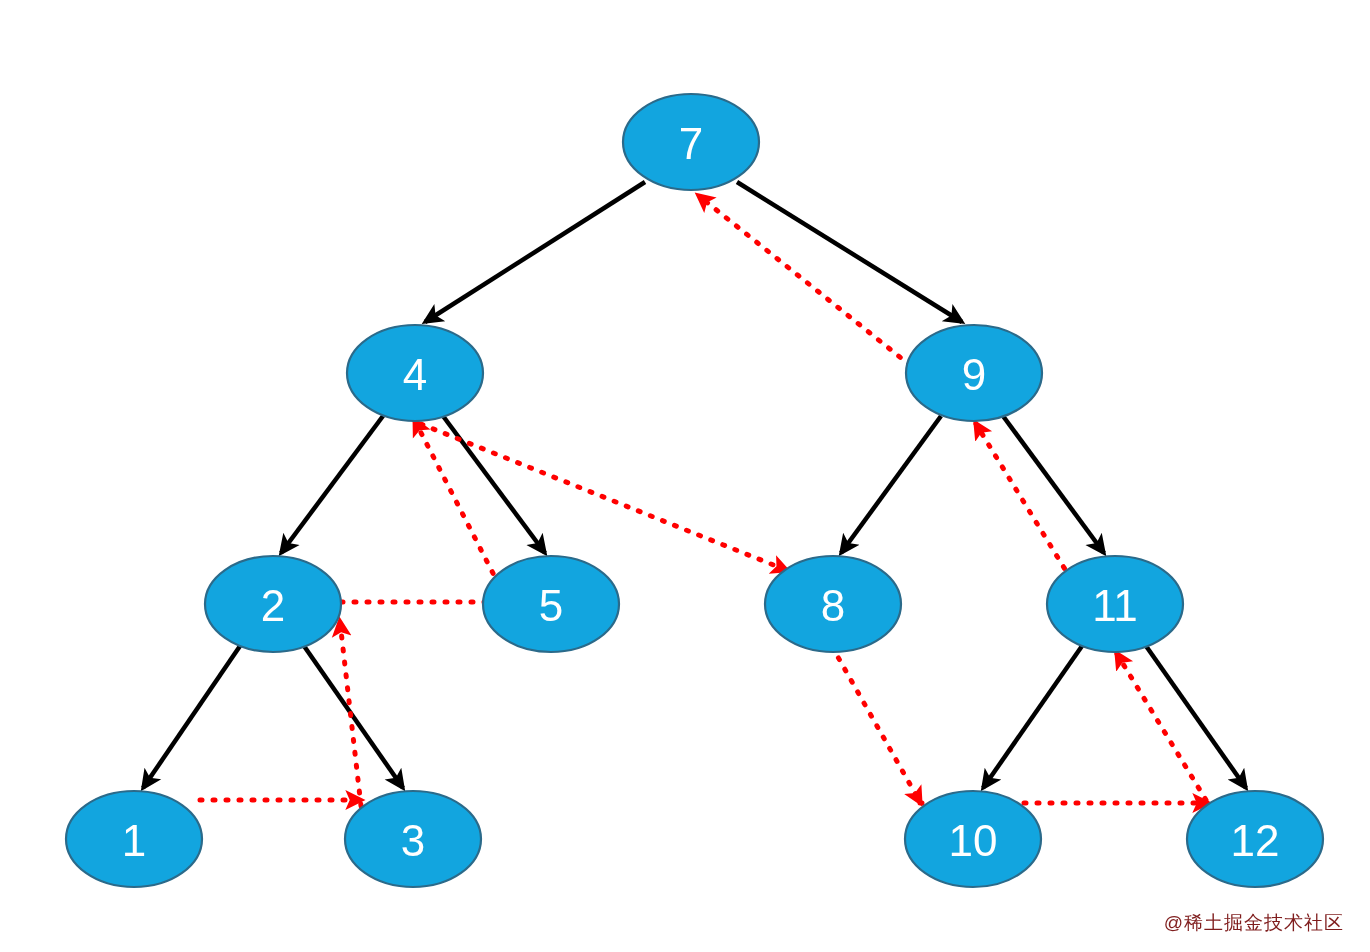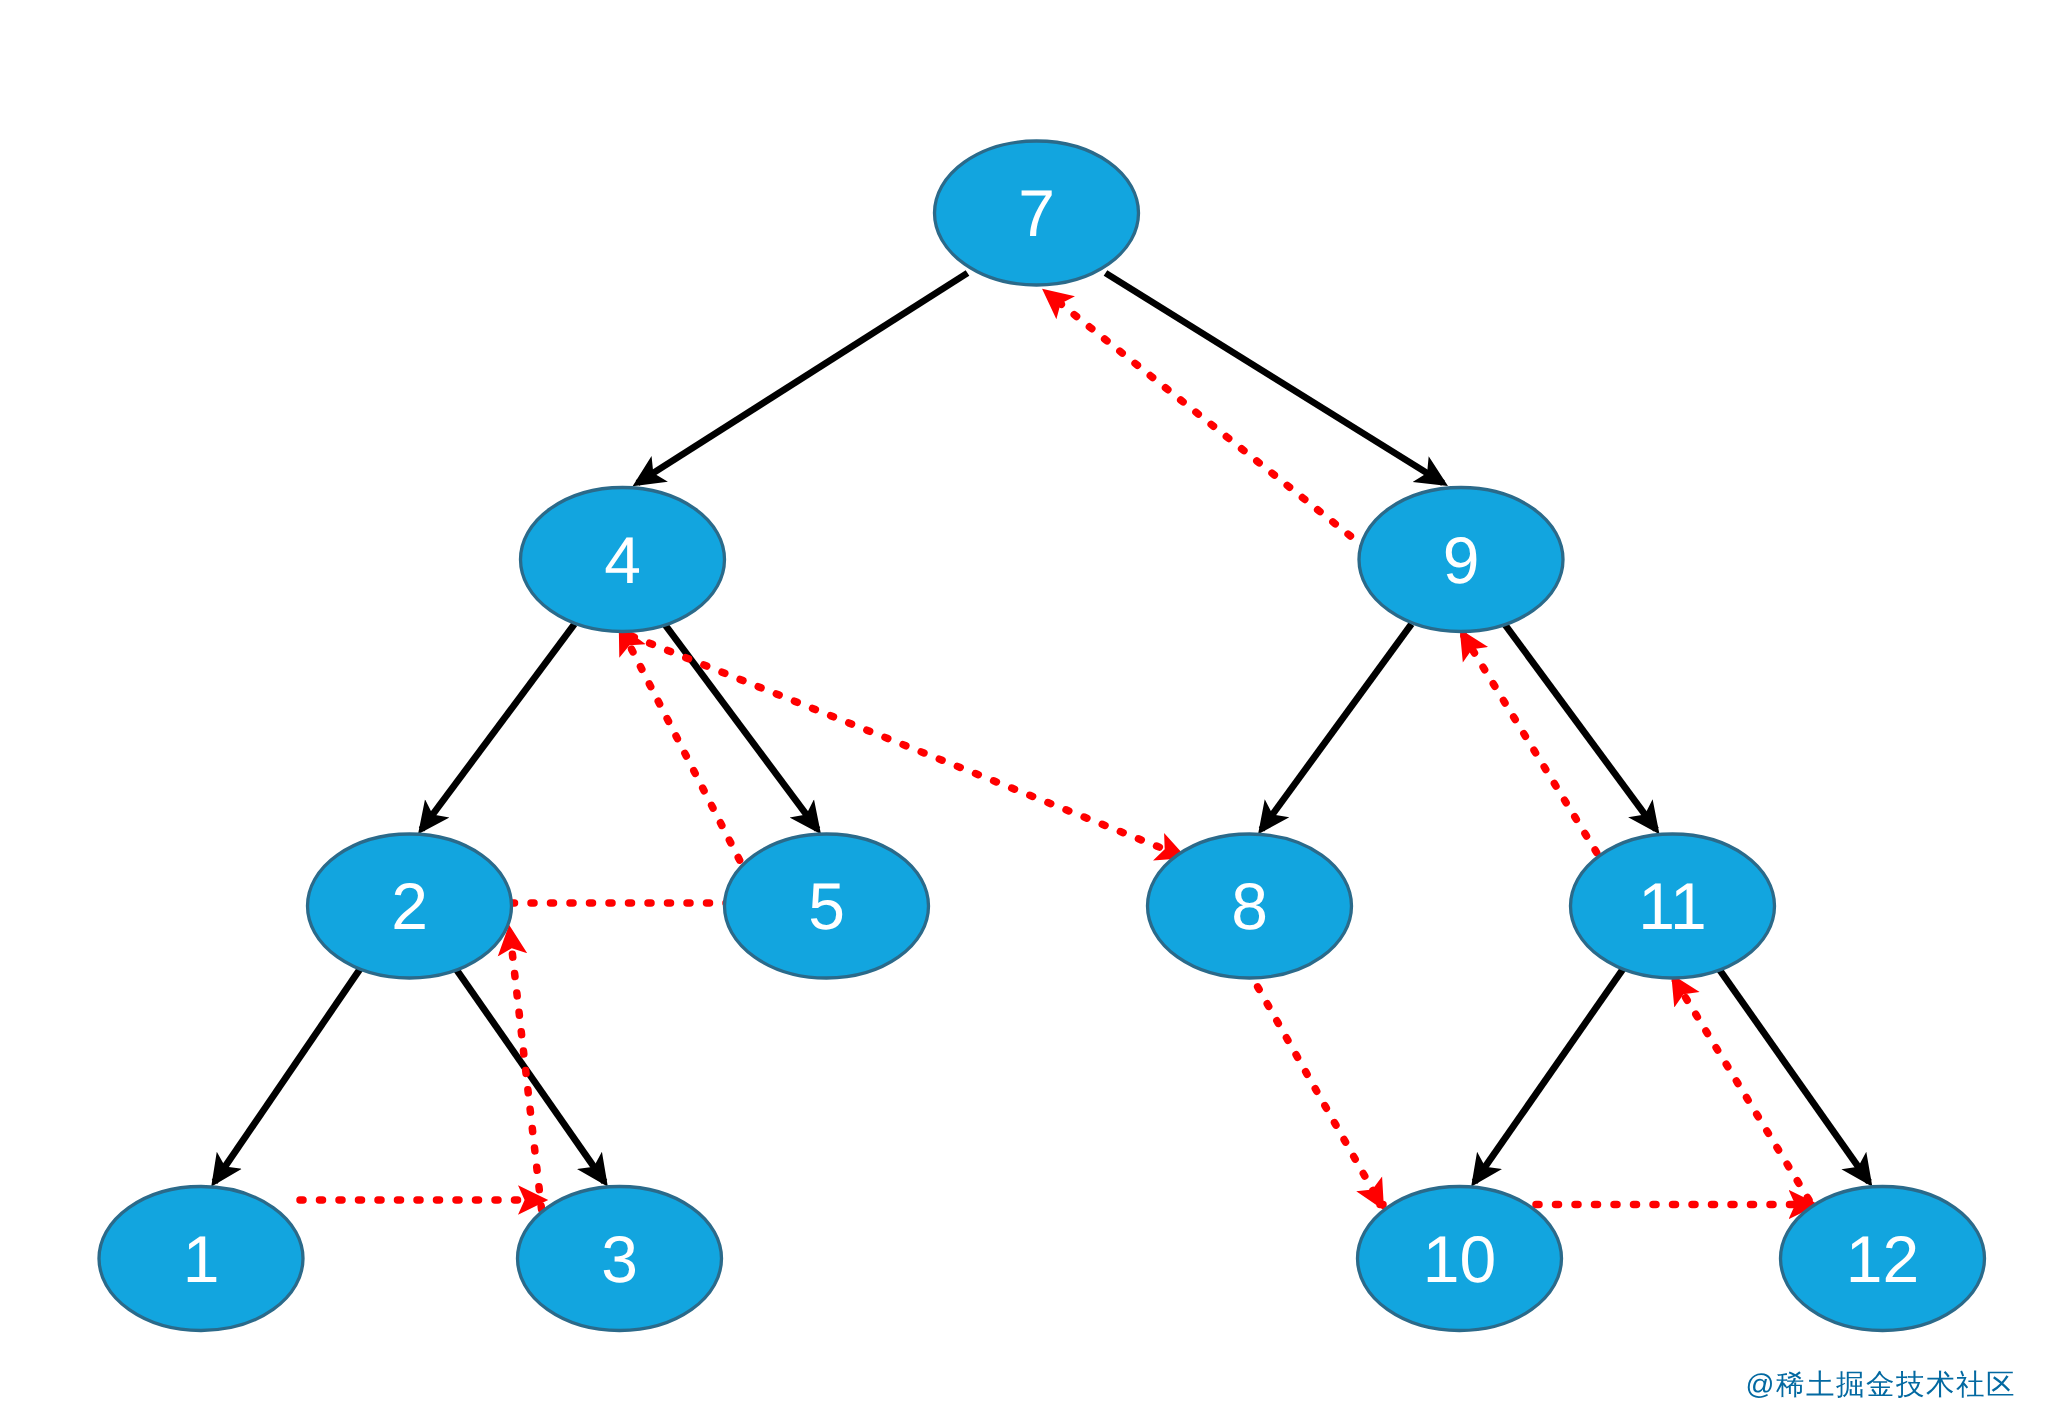--- a/index.html
+++ b/index.html
@@ -48,21 +48,21 @@
     stroke: #FF0000;
     stroke-width: 5;
     stroke-linecap: round;
     stroke-dasharray: 2 11;
     fill: none;
   }
   .watermark-text {
     position: absolute;
     right: 26px;
     bottom: 16px;
-    color: #0369a1;
+    color: #7f1d1d;
     font-family: "Liberation Sans", sans-serif;
     font-size: 19px;
     letter-spacing: 1px;
     user-select: none;
     white-space: nowrap;
   }
 </style>
 </head>
 <body>
 

